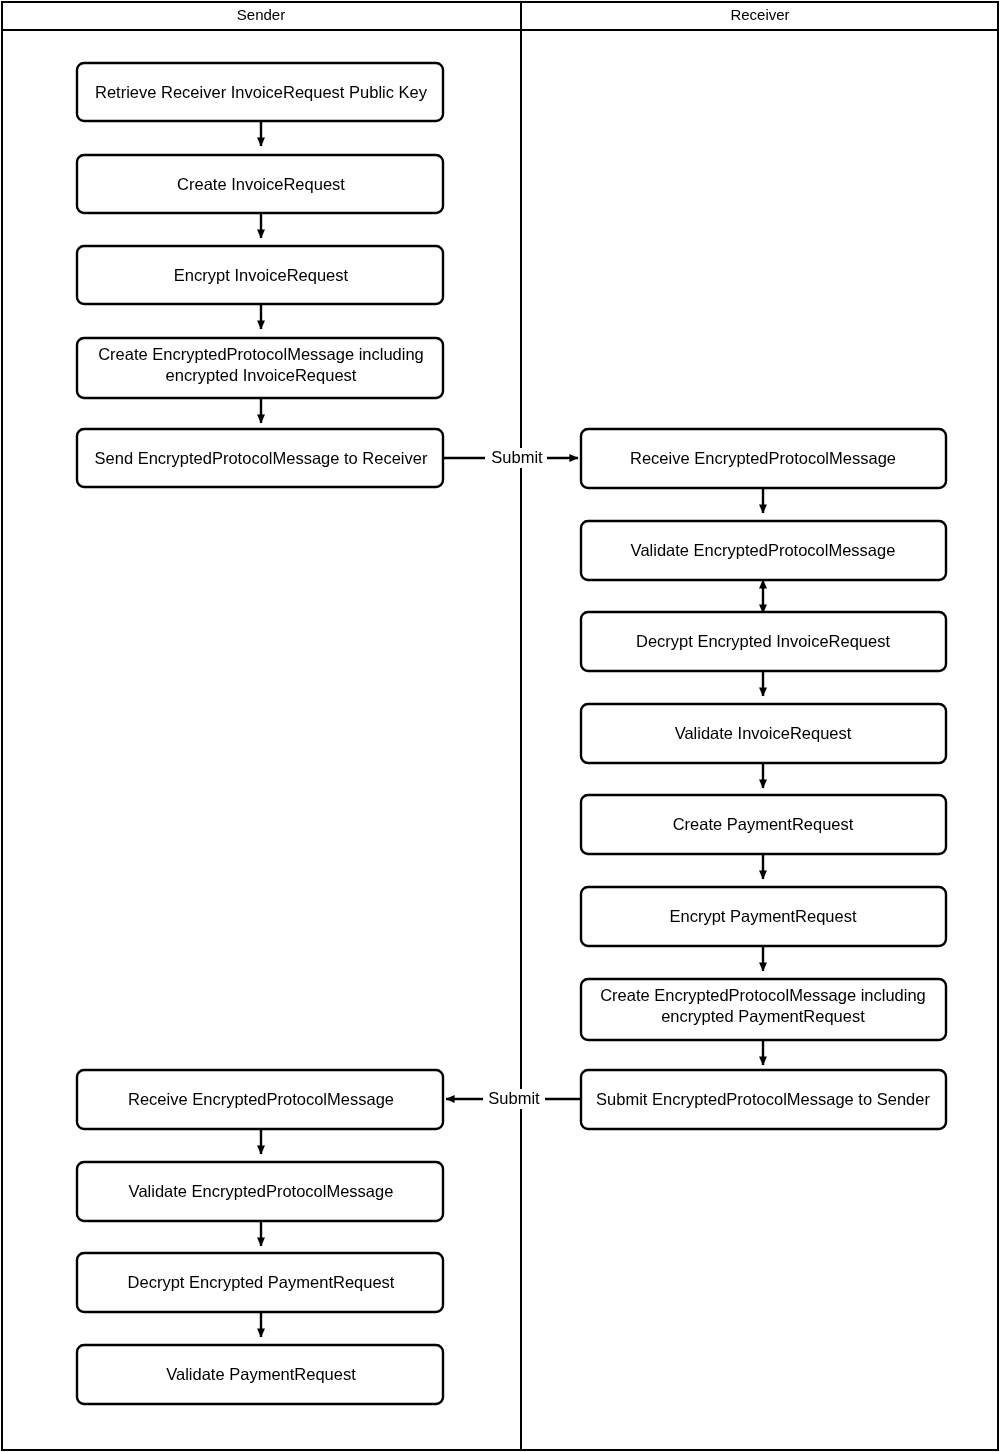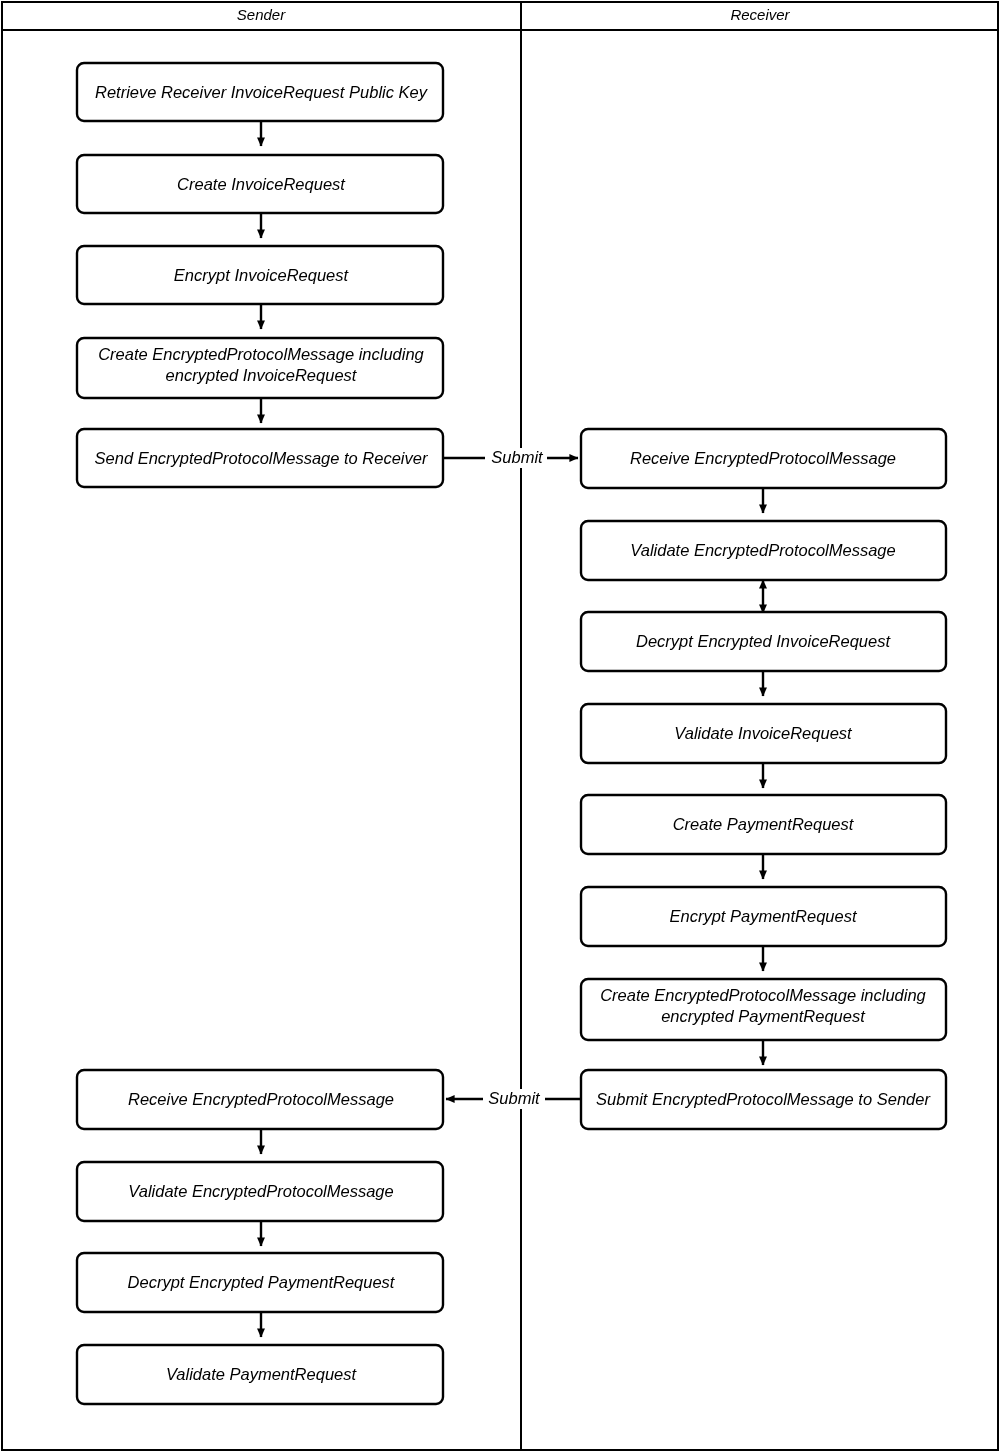--- a/index.html
+++ b/index.html
@@ -9,21 +9,20 @@
   }
   body {
     font-family: "Liberation Sans", sans-serif;
   }
   #diagram-root {
     position: relative;
     width: 1000px;
     height: 1452px;
     background: #ffffff;
     overflow: hidden;
-    font-style: italic;
   }
   svg.flow {
     display: block;
     width: 1000px;
     height: 1452px;
     background: #ffffff;
   }
   .pool-frame {
     fill: #ffffff;
     stroke: #000000;

